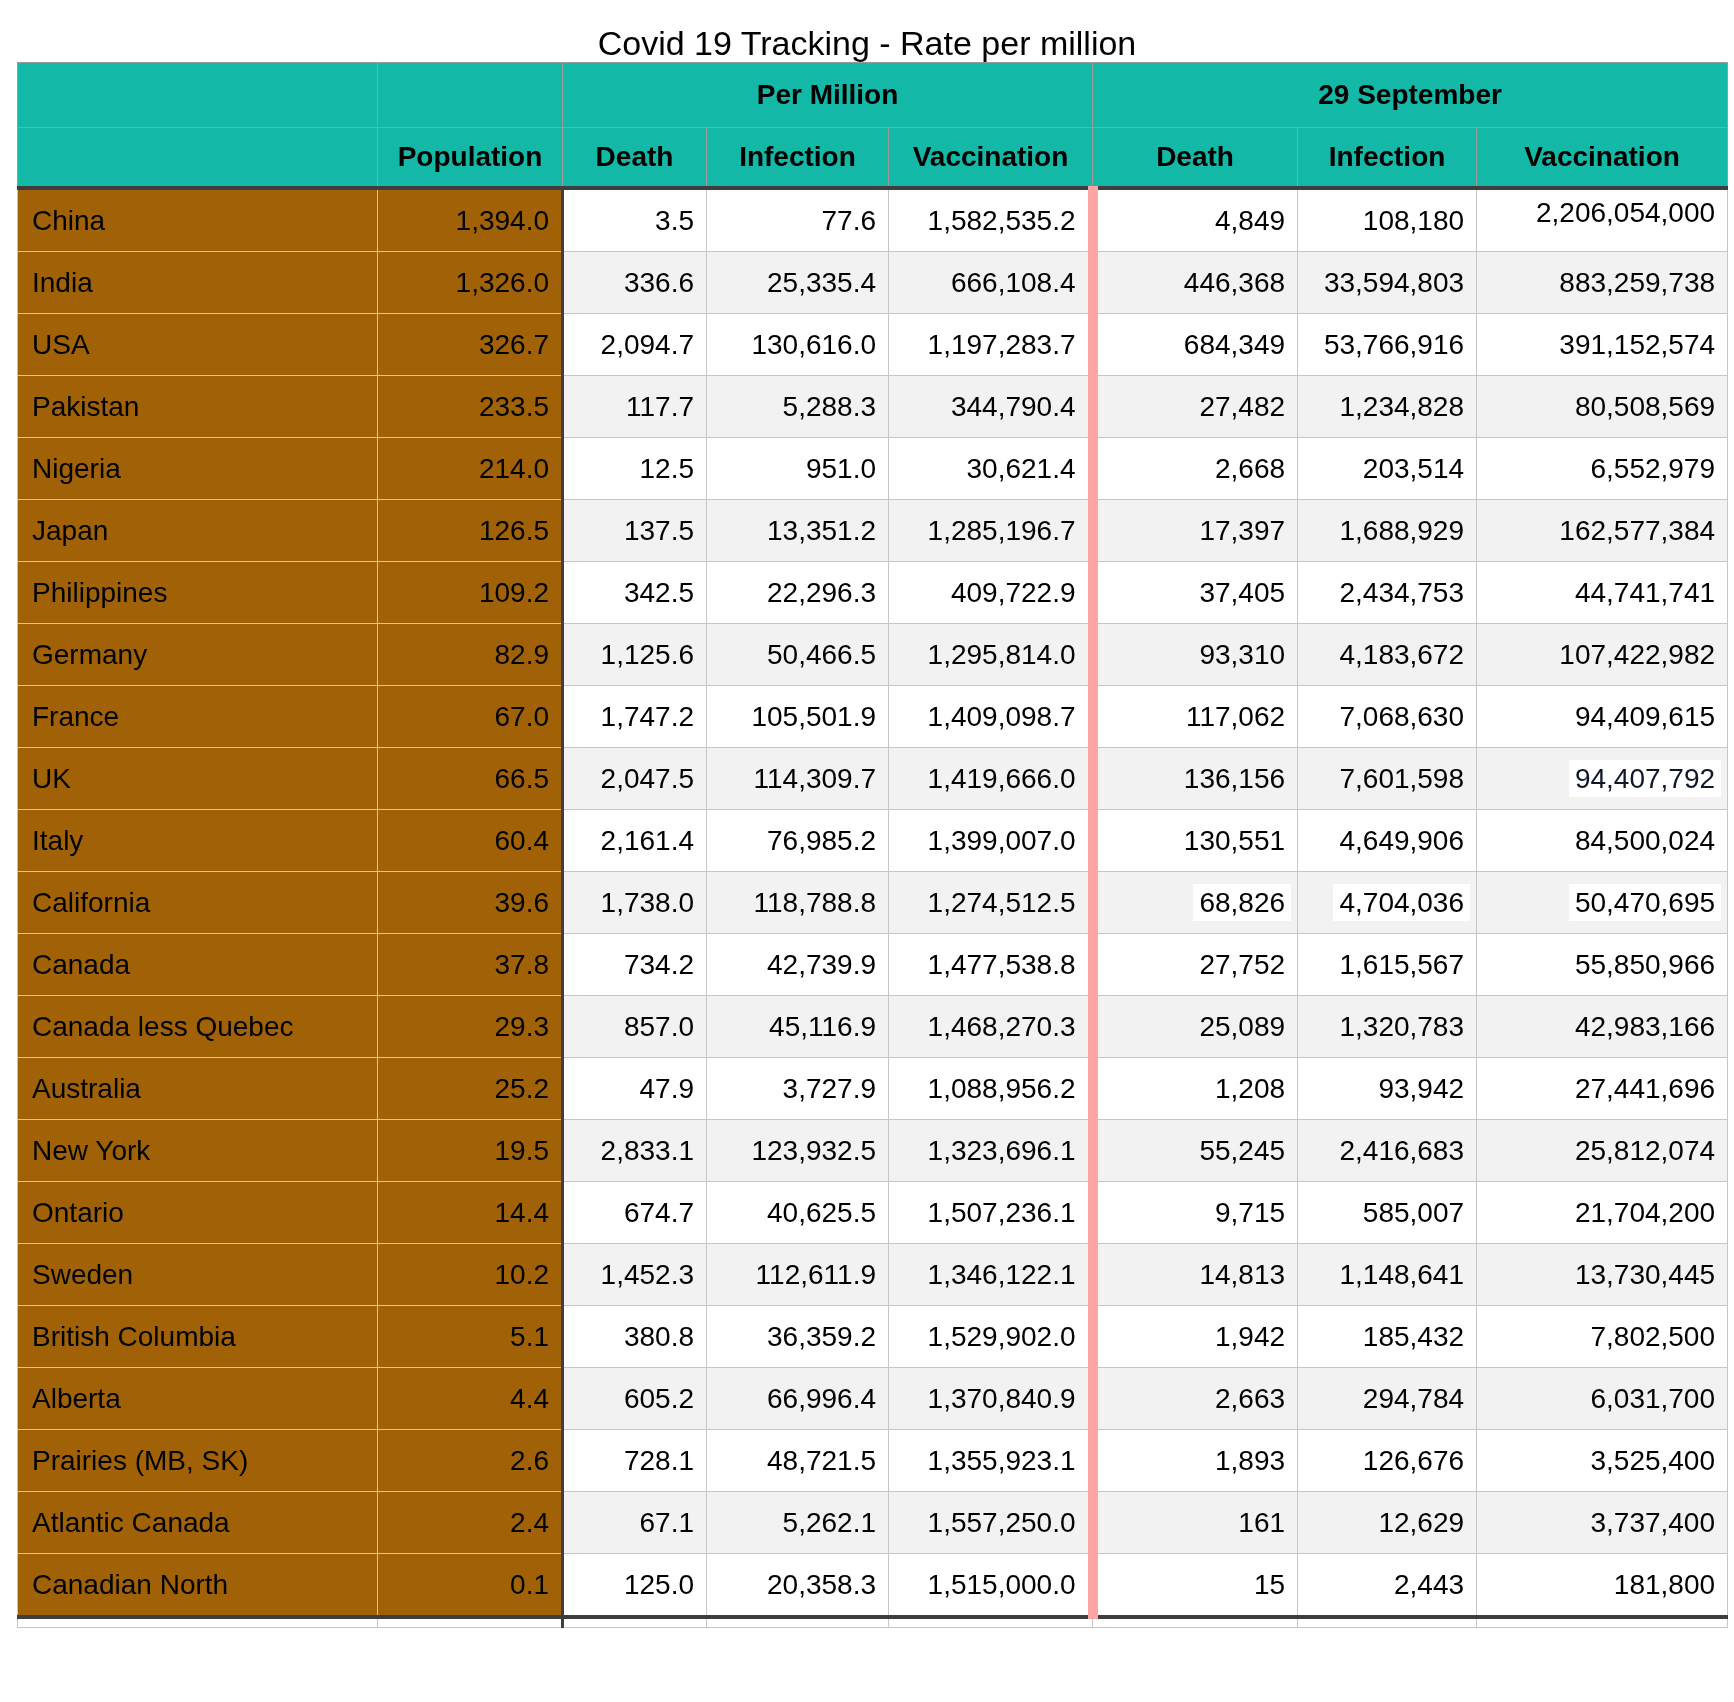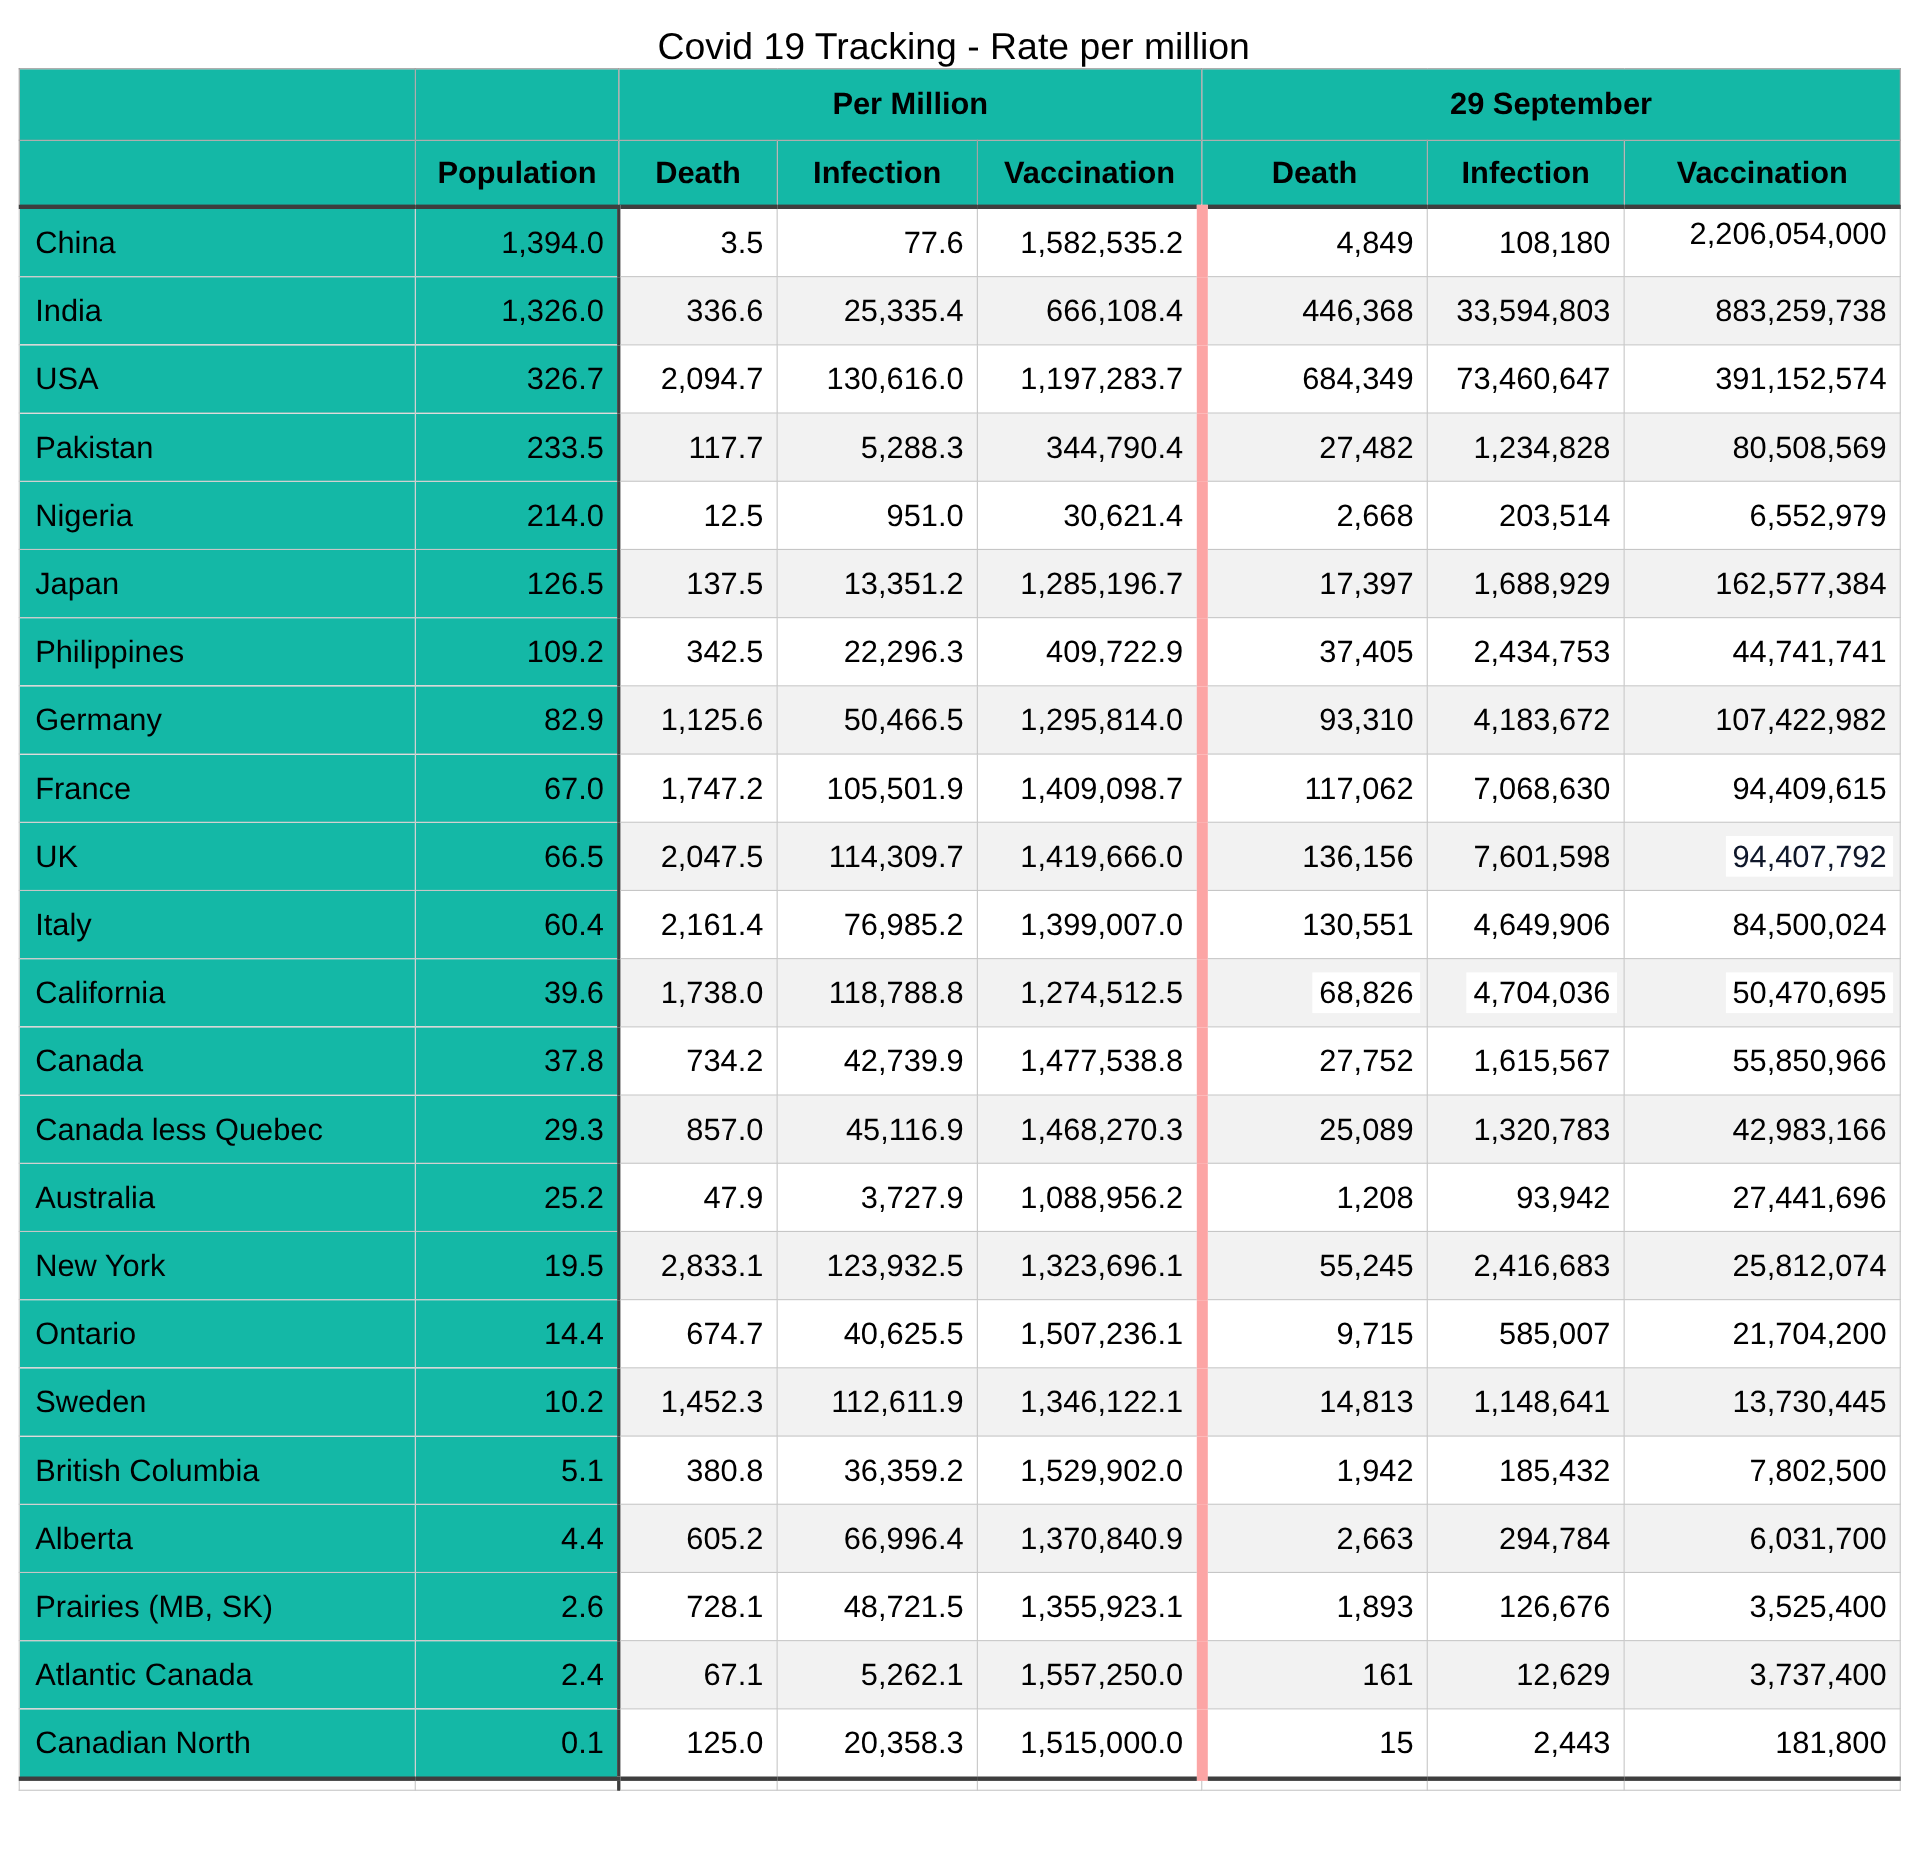--- a/index.html
+++ b/index.html
@@ -42,21 +42,21 @@
     border: 1px solid #c6c6c6;
     height: 61px;
     font-size: 28px;
     background: #ffffff;
     padding: 0 12px 0 0;
     overflow: hidden;
     white-space: nowrap;
   }
   td.num { text-align: right; }
   tbody tr:nth-child(even) td { background: #f2f2f2; }
-  tbody tr td.c-label, tbody tr td.c-pop { background: #14b8a6; }
+  tbody tr td.c-label, tbody tr td.c-pop { background: #a16207; }
   td.c-label { text-align: left; padding: 0 0 0 14px; }
   td.c-pop { border-right: 3px solid #3e3e3e; }
   tbody td.sep { border-left: 10px solid #fca5a5; }
   tr.sliver td { height: 8px; border-top: 4px solid #3e3e3e; background: #ffffff !important; }
   tr.sliver td.sep { border-left: 1px solid #c6c6c6; }
   span.patch { background: #ffffff; padding: 3px 6px; margin-right: -6px; }
   span.dim { color: #0f172a; }
   span.raised { position: relative; top: -8px; }
 </style>
 </head>
@@ -114,21 +114,21 @@
         <td class="num"><span>33,594,803</span></td>
         <td class="num"><span>883,259,738</span></td>
       </tr>
       <tr>
         <td class="c-label"><span>USA</span></td>
         <td class="c-pop num"><span>326.7</span></td>
         <td class="num"><span>2,094.7</span></td>
         <td class="num"><span>130,616.0</span></td>
         <td class="num"><span>1,197,283.7</span></td>
         <td class="num sep"><span>684,349</span></td>
-        <td class="num"><span>73,460,647</span></td>
+        <td class="num"><span>53,766,916</span></td>
         <td class="num"><span>391,152,574</span></td>
       </tr>
       <tr>
         <td class="c-label"><span>Pakistan</span></td>
         <td class="c-pop num"><span>233.5</span></td>
         <td class="num"><span>117.7</span></td>
         <td class="num"><span>5,288.3</span></td>
         <td class="num"><span>344,790.4</span></td>
         <td class="num sep"><span>27,482</span></td>
         <td class="num"><span>1,234,828</span></td>

